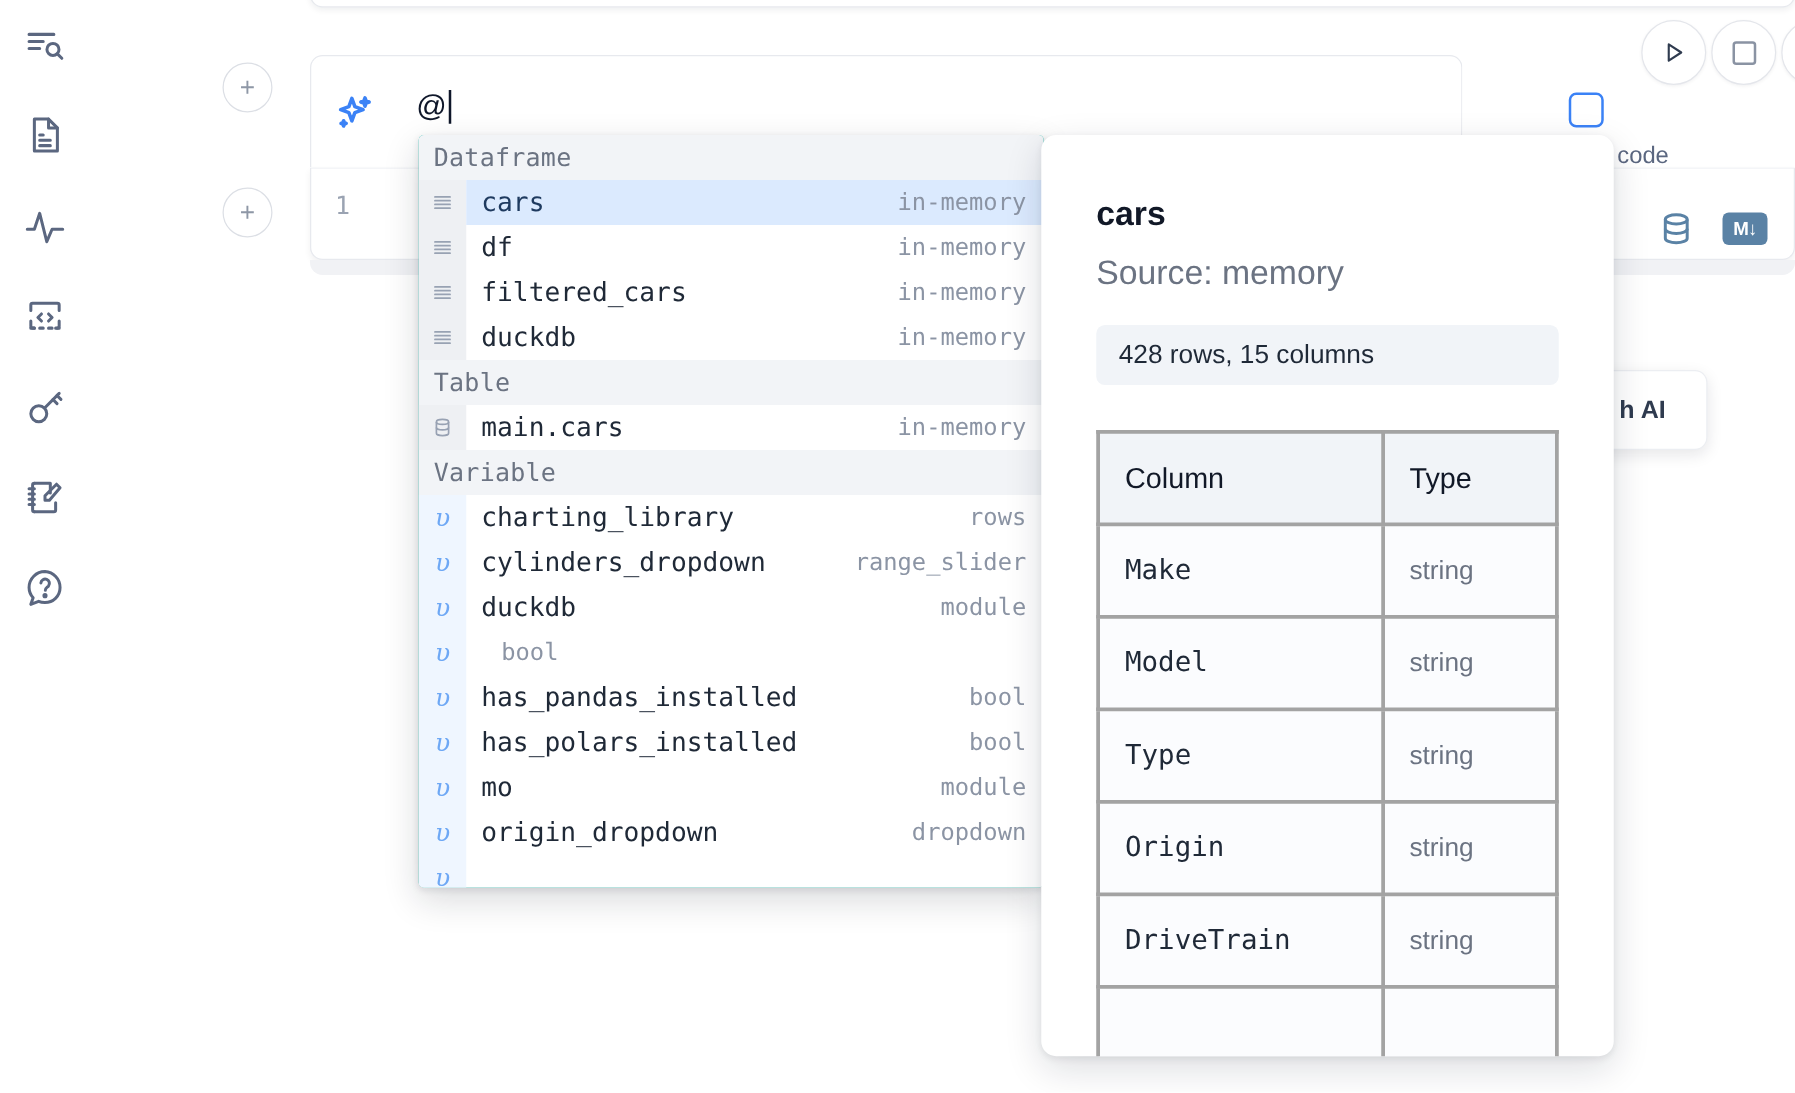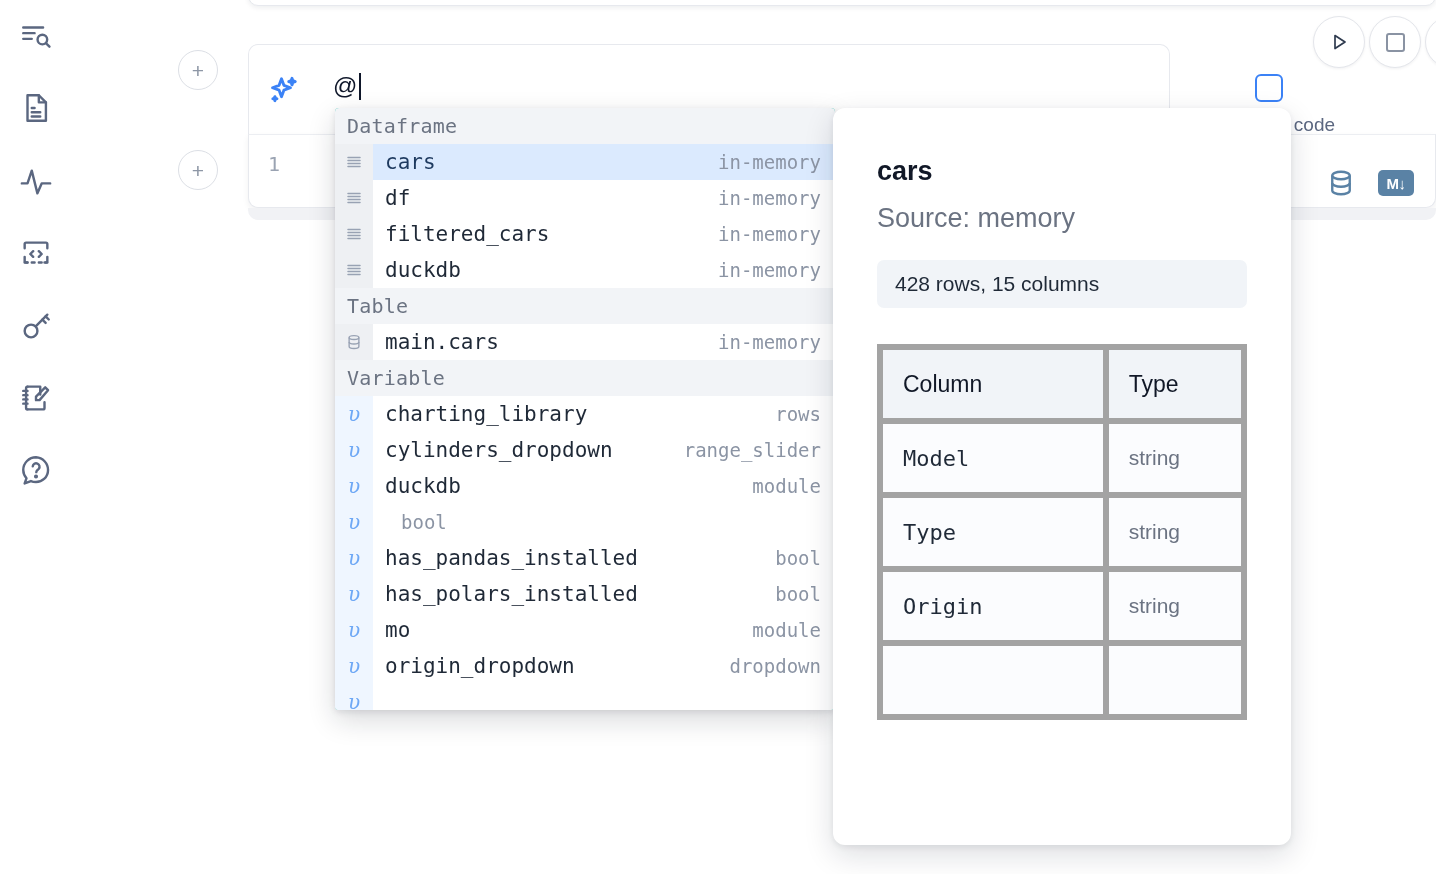--- a/index.html
+++ b/index.html
@@ -151,21 +151,21 @@
   }
   .d-title { margin-top: 48px; font-size: 27px; font-weight: 700; color: #111827; }
   .d-source { margin-top: 16px; font-size: 27px; color: #6b7382; }
   .d-shape {
     margin-top: 26px; height: 48px; background: #f1f4f8; border-radius: 7px;
     display: flex; align-items: center; padding-left: 18px;
     font-size: 21px; color: #1f2937;
   }
   .d-table { margin-top: 36px; width: 100%; border-collapse: collapse; table-layout: fixed; }
   .d-table th, .d-table td {
-    border: 6px solid #a3a3a3; height: 74px; padding: 0 20px; text-align: left;
+    border: 3px solid #a3a3a3; height: 74px; padding: 0 20px; text-align: left;
     vertical-align: middle;
   }
   .d-table th { background: #f1f4f8; font-size: 23px; font-weight: 400; color: #111827; }
   .d-table td.col-name {
     font-family: "DejaVu Sans Mono", monospace; font-size: 22px; color: #1f2937;
     background: #fbfcfe;
   }
   .d-table td.col-type { font-size: 21px; color: #6b7382; background: #fbfcfe; }
   .d-table col.c1 { width: 62%; }
   .d-table col.c2 { width: 38%; }
@@ -266,20 +266,23 @@
   <div class="round-btn stop-btn">
     <span class="stop-sq"></span>
   </div>
   <div class="round-btn extra-btn"></div>
 
   <div class="include-row">
     <span class="chk"></span>
     <span class="include-label">Include all code</span>
   </div>
 
+  <div class="ai-pill">
+    <span>h AI</span>
+  </div>
 
   <div class="ac" id="ac">
       <div class="ac-group">Dataframe</div>
       <div class="ac-row sel">
         <div class="ac-gutter g-grey">
           <svg width="18" height="18" viewBox="0 0 24 24" fill="none" stroke="currentColor" stroke-width="2" stroke-linecap="round">
             <path d="M4 6h16M4 10h16M4 14h16M4 18h16"></path>
           </svg>
         </div>
         <div class="ac-main">
@@ -427,32 +430,40 @@
           <col class="c2">
         </colgroup>
       <thead>
           <tr>
         <th>Column</th>
         <th>Type</th>
       </tr>
         </thead>
       <tbody id="d-body">
           <tr>
+            <td class="col-name">Make</td>
+            <td class="col-type">string</td>
+          </tr>
+          <tr>
             <td class="col-name">Model</td>
             <td class="col-type">string</td>
           </tr>
           <tr>
             <td class="col-name">Type</td>
             <td class="col-type">string</td>
           </tr>
           <tr>
             <td class="col-name">Origin</td>
             <td class="col-type">string</td>
           </tr>
           <tr>
+            <td class="col-name">DriveTrain</td>
+            <td class="col-type">string</td>
+          </tr>
+          <tr>
             <td class="col-name"></td>
             <td class="col-type"></td>
           </tr>
         </tbody>
     </table>
   </div>
 
 </div>
 
 </body></html>

